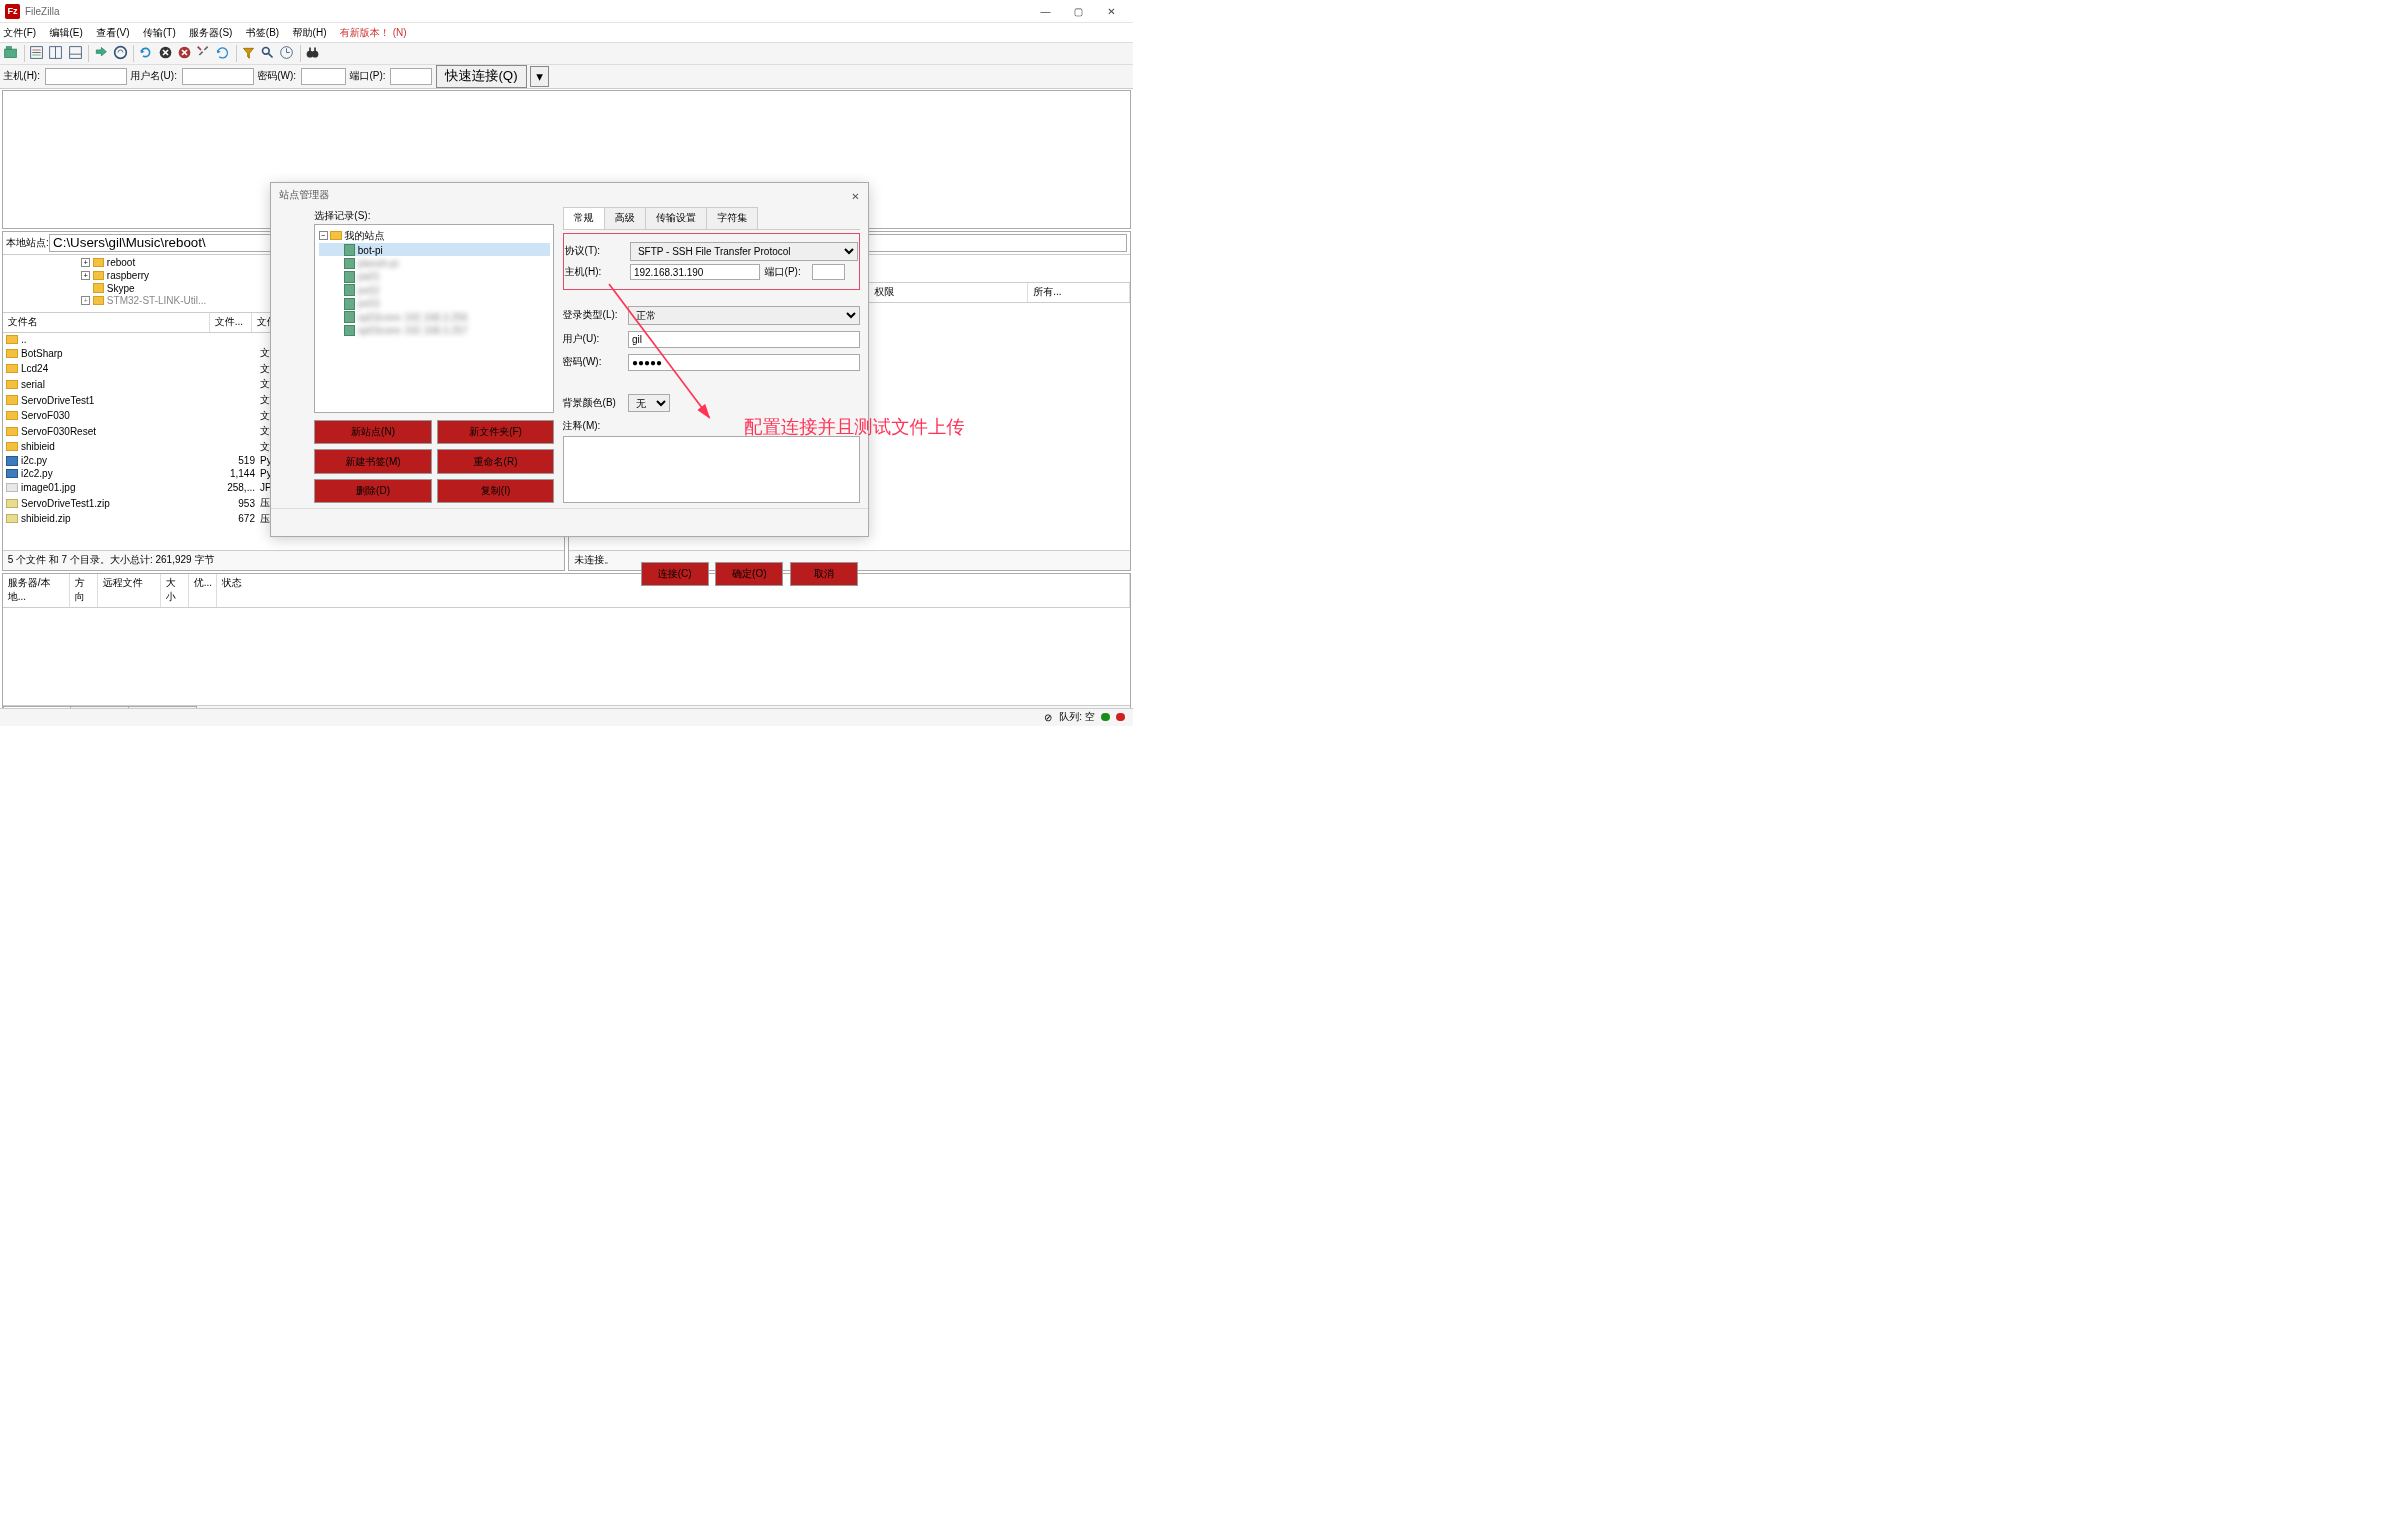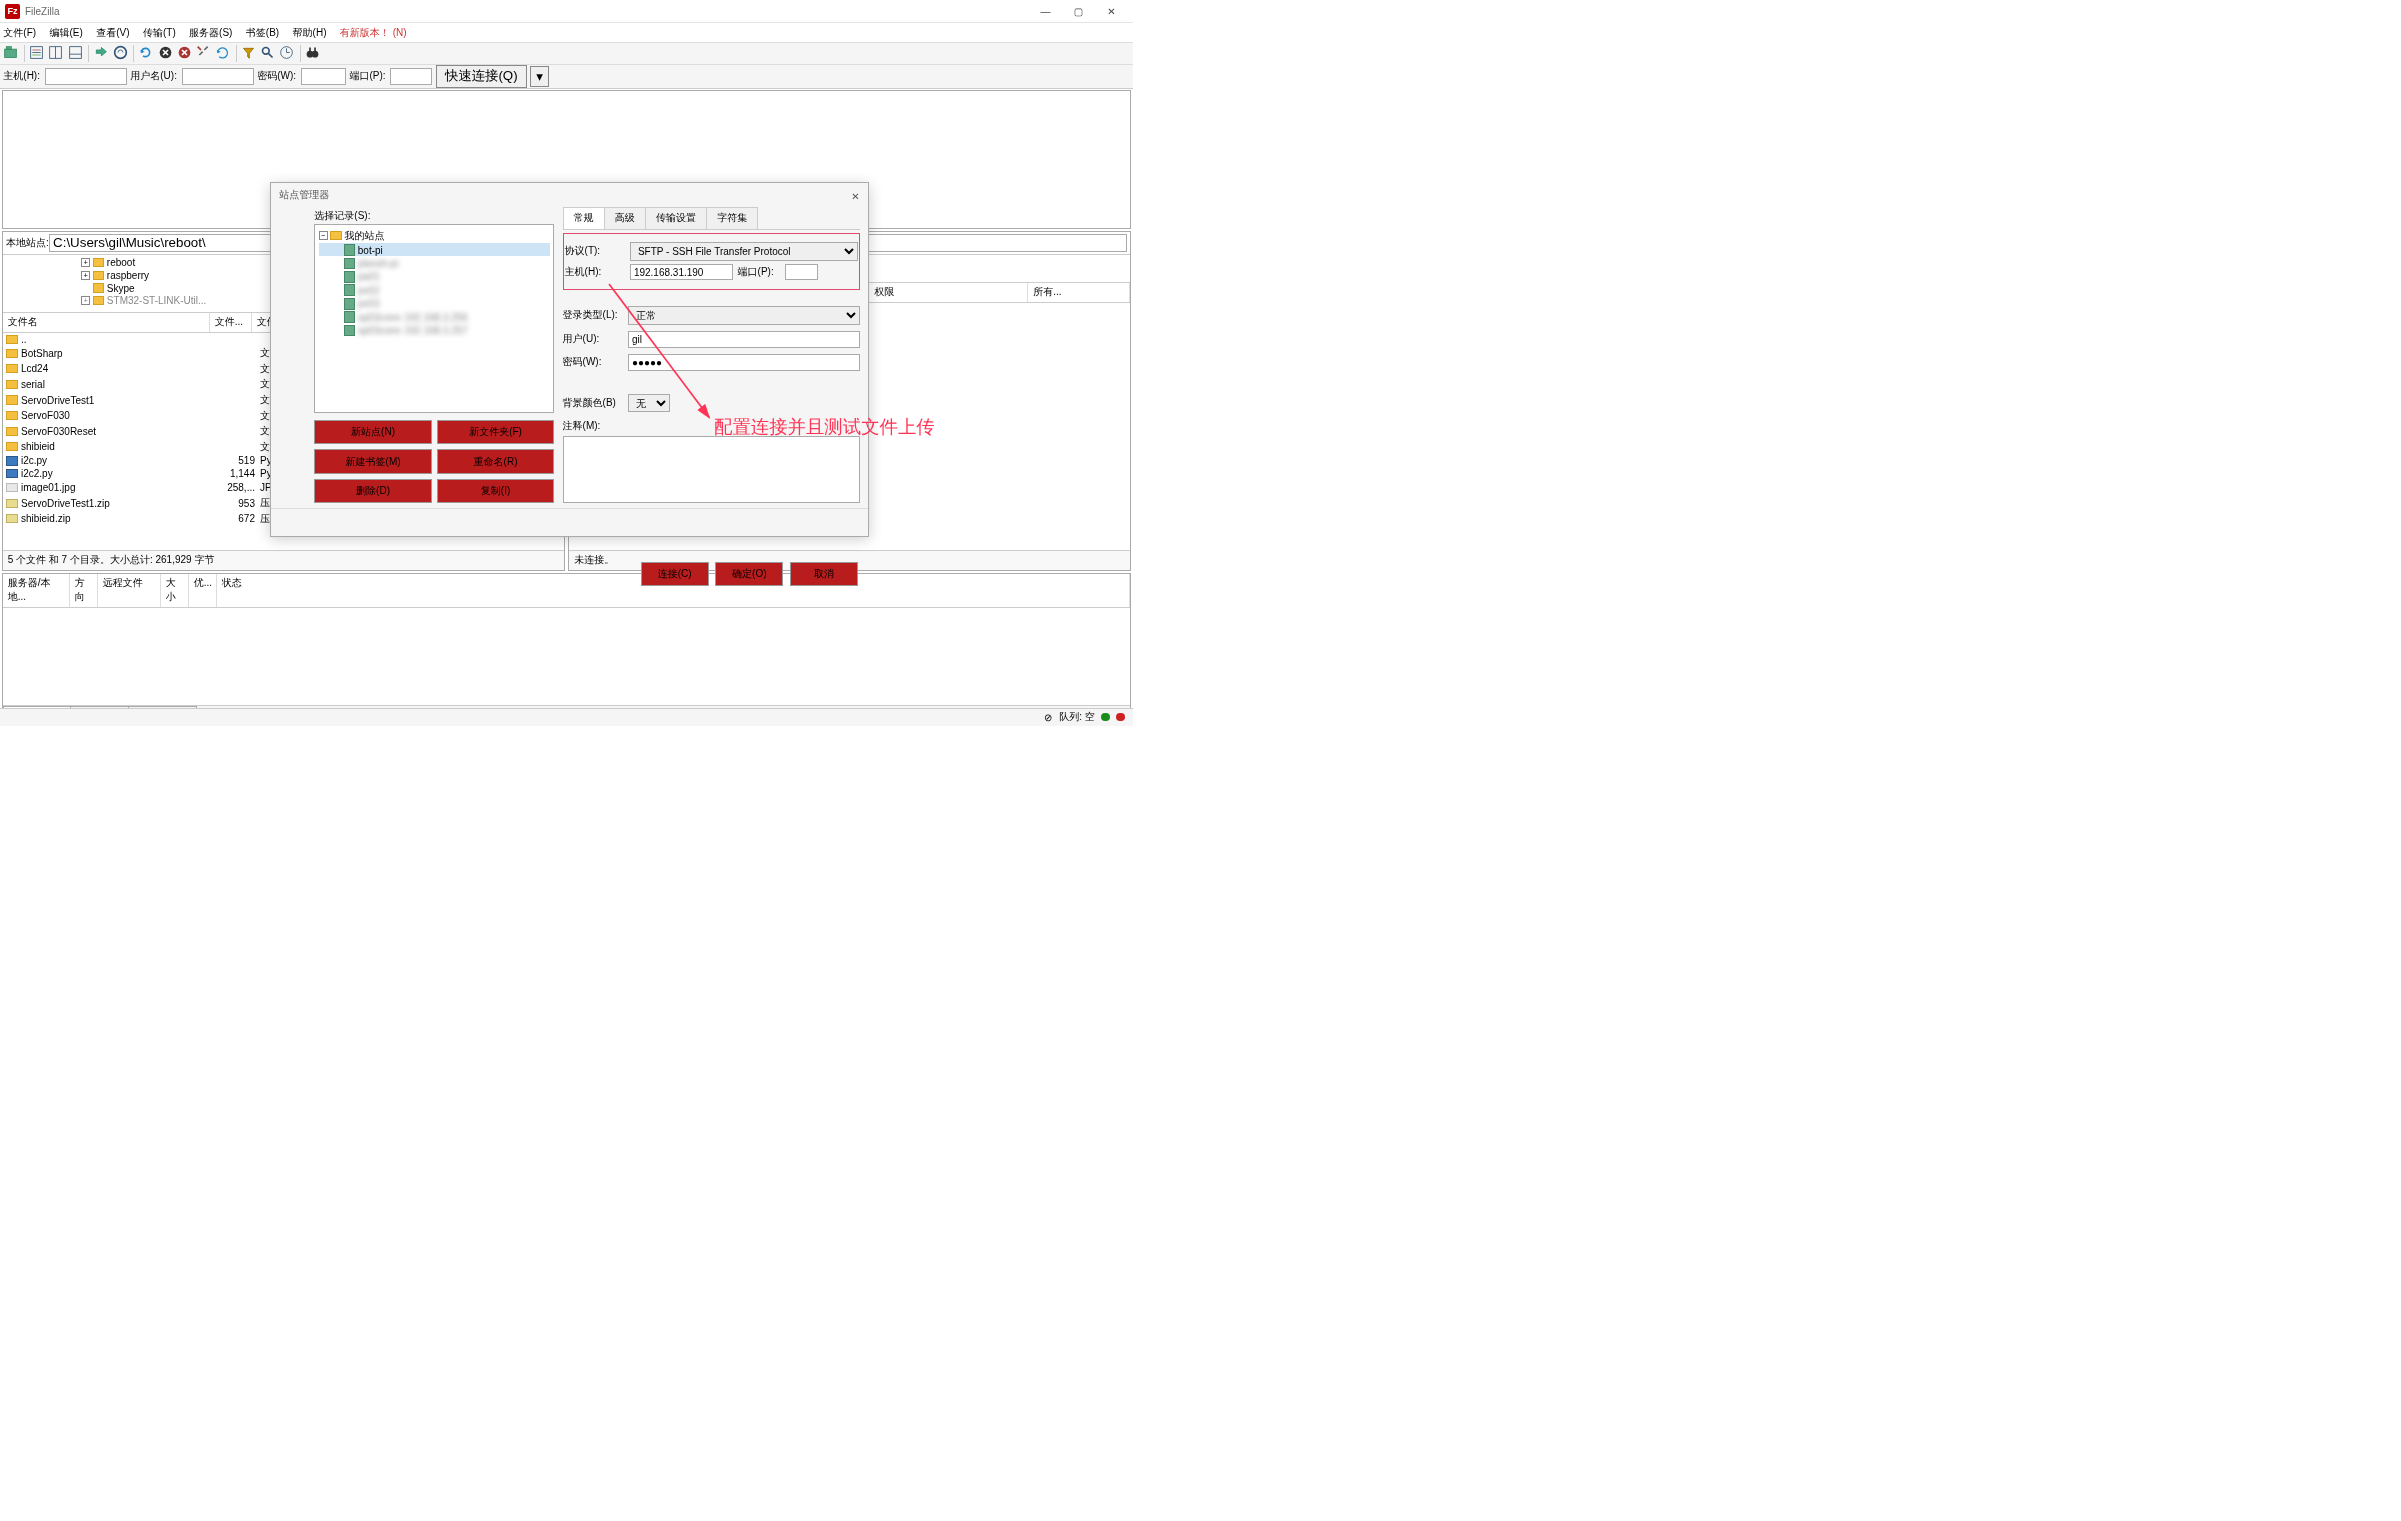--- a/index.html
+++ b/index.html
@@ -76,21 +76,21 @@
 .form-row { display: flex; align-items: center; margin: 3.3px 0; gap: 5px; }
 .form-row label { width: 60px; }
 .form-row input, .form-row select { border: 0.8px solid #aaa; padding: 1.7px 3.3px; font-size: 10px; }
 .form-row .wide { flex: 1; }
 .notes-row { display: flex; align-items: flex-start; gap: 5px; margin-top: 3.3px; }
 .notes-row textarea { flex: 1; height: 67px; border: 0.8px solid #aaa; resize: none; }
 .dlg-footer { display: flex; justify-content: flex-end; gap: 6.7px; padding: 6.7px 10px; border-top: 0.8px solid #ddd; }
 .dlg-footer button { width: 68px; margin-top: 46px; }
 
 .annotation { position: absolute; left: 584px; top: 284px; pointer-events: none; }
-.annotation-text { position: absolute; left: 714px; top: 414px; color: #ff3355; font-size: 18.4px; white-space: nowrap; pointer-events: none; }
+.annotation-text { position: absolute; left: 744px; top: 414px; color: #ff3355; font-size: 18.4px; white-space: nowrap; pointer-events: none; }
 svg { overflow: visible; }
 </style>
 </head>
 <body>
 
 <div class="titlebar">
   <div class="app-icon">Fz</div>
   <div class="title">FileZilla</div>
   <div class="win-btn">—</div>
   <div class="win-btn">▢</div>
@@ -437,21 +437,21 @@
         <div class="t inactive">传输设置</div>
         <div class="t inactive">字符集</div>
       </div>
       <div class="highlight-box">
         <div class="form-row">
           <label>协议(T):</label>
           <select class="wide"><option>SFTP - SSH File Transfer Protocol</option></select>
         </div>
         <div class="form-row">
           <label>主机(H):</label>
-          <input style="width: 103px;" value="192.168.31.190">
+          <input style="width: 130px;" value="192.168.31.190">
           <label style="width:42px">端口(P):</label>
           <input style="width: 33px;" value="">
         </div>
       </div>
       <div class="form-row" style="margin-top:16.7px">
         <label>登录类型(L):</label>
         <select class="wide"><option>正常</option></select>
       </div>
       <div class="form-row">
         <label>用户(U):</label>

